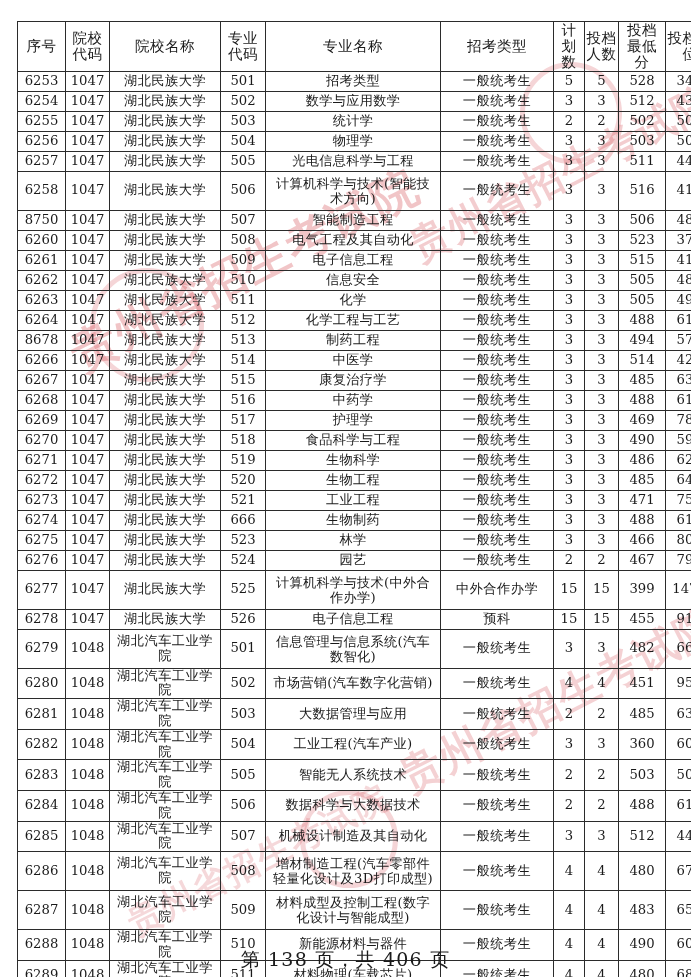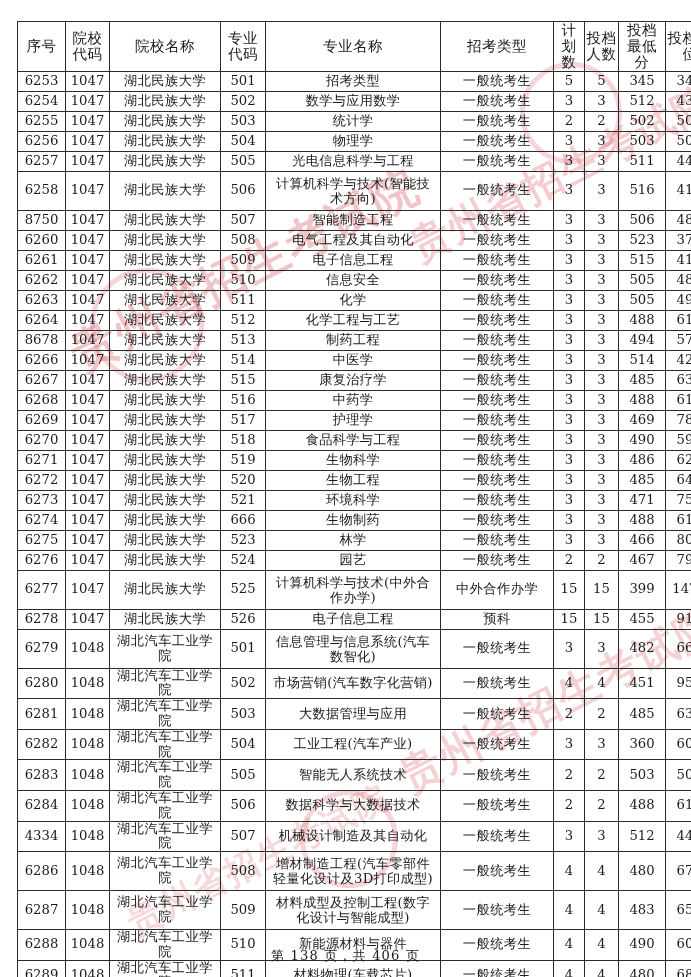--- a/index.html
+++ b/index.html
@@ -108,21 +108,21 @@
   .two-line { display: block; line-height: 1.15; }
   tr.tall td { height: 38px; }
 
   
   #page-footer {
     position: absolute;
     left: 0;
     top: 947px;
     width: 691px;
     text-align: center;
-    font-size: 13px;
+    font-size: 19px;
     letter-spacing: 1.2px;
     z-index: 10;
   }
 </style>
 </head>
 <body>
 
 <div id="watermark-layer">
   <div class="wm wm-a">贵州省招生考试院</div>
   <div class="wm wm-b">贵州省招生考试院</div>
@@ -152,21 +152,21 @@
     <tbody id="table-body">
         <tr>
           <td class="c-seq">6253</td>
           <td class="c-unicode">1047</td>
           <td class="c-uniname">湖北民族大学</td>
           <td class="c-majcode">501</td>
           <td class="c-majname">招考类型</td>
           <td class="c-type">一般统考生</td>
           <td class="c-plan">5</td>
           <td class="c-admitted">5</td>
-          <td class="c-minscore">345</td>
+          <td class="c-minscore">528</td>
           <td class="c-minrank">34087</td>
         </tr>
         <tr>
           <td class="c-seq">6254</td>
           <td class="c-unicode">1047</td>
           <td class="c-uniname">湖北民族大学</td>
           <td class="c-majcode">502</td>
           <td class="c-majname">数学与应用数学</td>
           <td class="c-type">一般统考生</td>
           <td class="c-plan">3</td>
@@ -391,21 +391,21 @@
           <td class="c-plan">3</td>
           <td class="c-admitted">3</td>
           <td class="c-minscore">485</td>
           <td class="c-minrank">64144</td>
         </tr>
         <tr>
           <td class="c-seq">6273</td>
           <td class="c-unicode">1047</td>
           <td class="c-uniname">湖北民族大学</td>
           <td class="c-majcode">521</td>
-          <td class="c-majname">环境科学</td>
+          <td class="c-majname">工业工程</td>
           <td class="c-type">一般统考生</td>
           <td class="c-plan">3</td>
           <td class="c-admitted">3</td>
           <td class="c-minscore">471</td>
           <td class="c-minrank">75784</td>
         </tr>
         <tr>
           <td class="c-seq">6274</td>
           <td class="c-unicode">1047</td>
           <td class="c-uniname">湖北民族大学</td>
@@ -537,21 +537,21 @@
           <td class="c-uniname">湖北汽车工业学院</td>
           <td class="c-majcode">506</td>
           <td class="c-majname">数据科学与大数据技术</td>
           <td class="c-type">一般统考生</td>
           <td class="c-plan">2</td>
           <td class="c-admitted">2</td>
           <td class="c-minscore">488</td>
           <td class="c-minrank">61552</td>
         </tr>
         <tr>
-          <td class="c-seq">4334</td>
+          <td class="c-seq">6285</td>
           <td class="c-unicode">1048</td>
           <td class="c-uniname">湖北汽车工业学院</td>
           <td class="c-majcode">507</td>
           <td class="c-majname">机械设计制造及其自动化</td>
           <td class="c-type">一般统考生</td>
           <td class="c-plan">3</td>
           <td class="c-admitted">3</td>
           <td class="c-minscore">512</td>
           <td class="c-minrank">44137</td>
         </tr>

